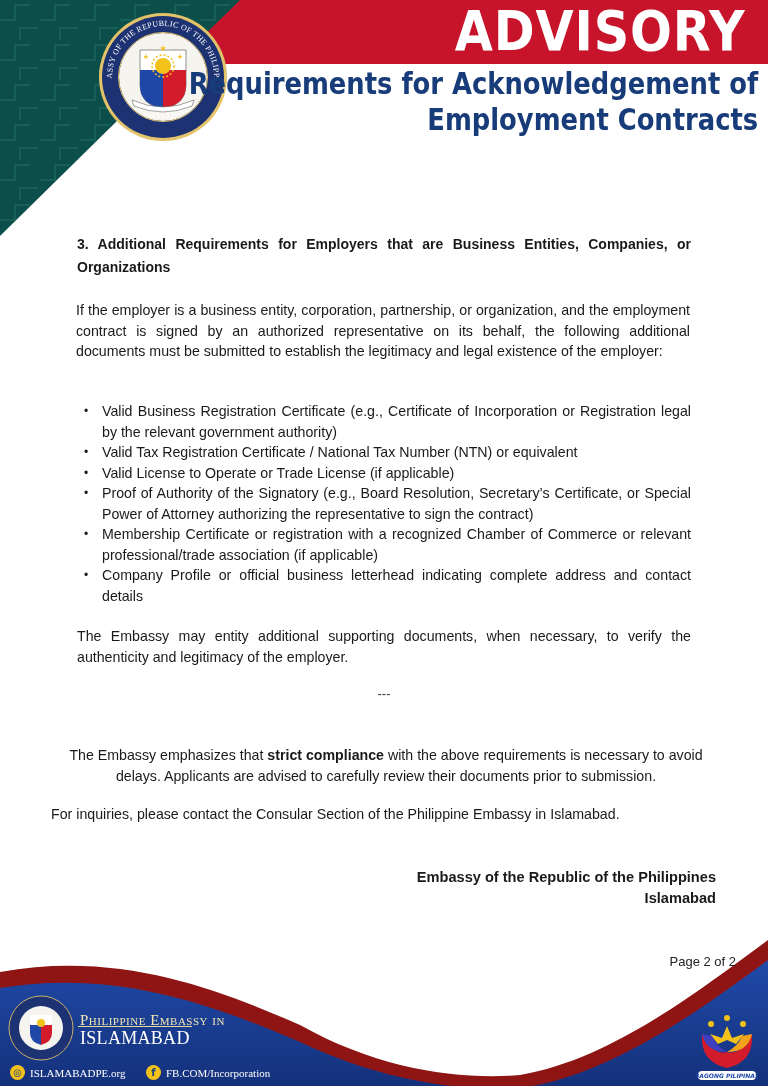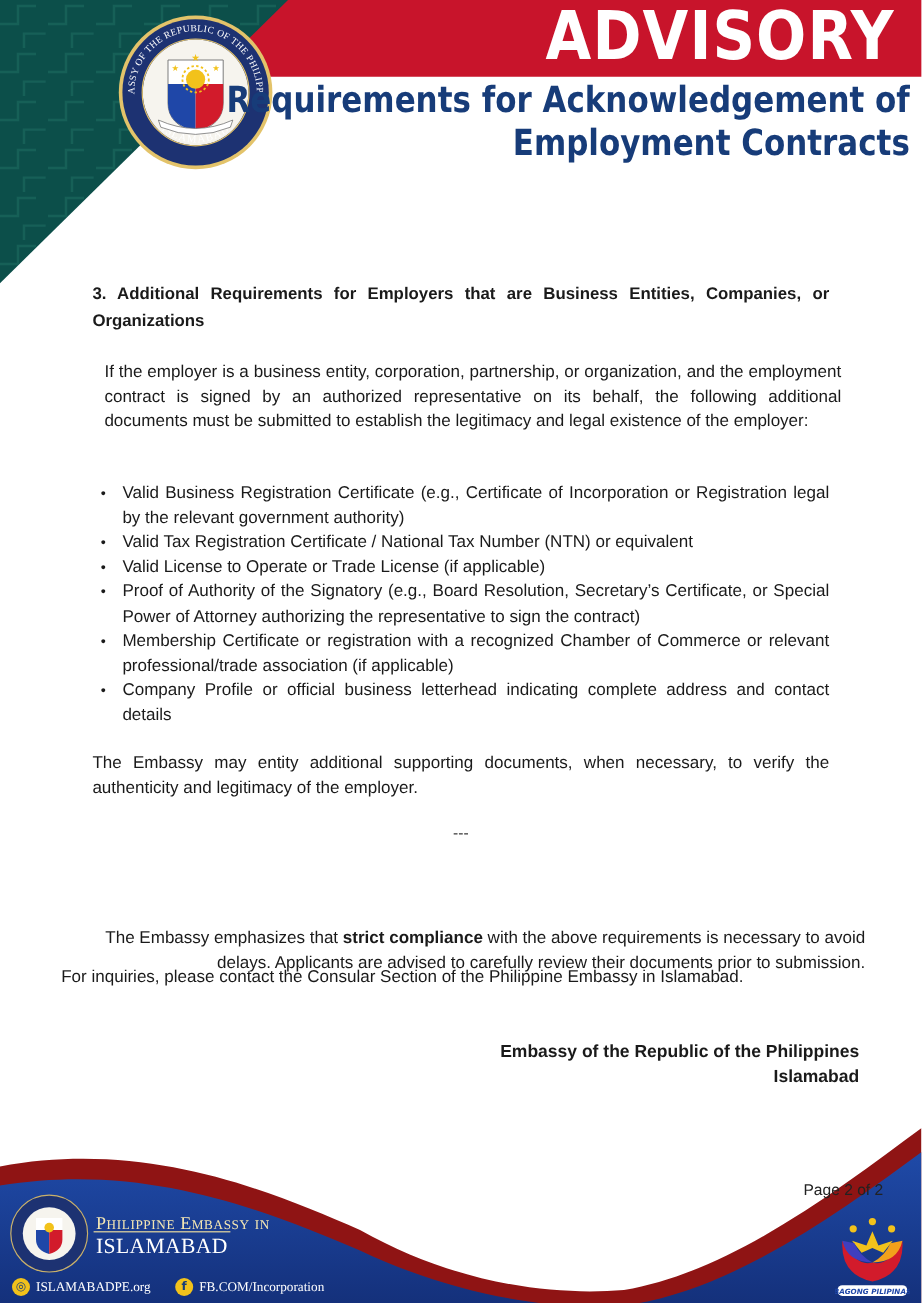--- a/index.html
+++ b/index.html
@@ -27,45 +27,45 @@
     }
     .section-heading {
       position: absolute; left: 77px; top: 233px; width: 614px;
       font-weight: bold; font-size: 14px; line-height: 23px;
       text-align: justify; text-align-last: left;
     }
     .para {
       position: absolute; font-size: 14.2px; line-height: 20.5px;
       text-align: justify;
     }
-    .intro { left: 87px; top: 300px; width: 614px; }
+    .intro { left: 76px; top: 300px; width: 614px; }
     .req-list {
       position: absolute; left: 77px; top: 401px; width: 614px;
       margin: 0; padding: 0 0 0 25px; box-sizing: border-box;
       font-size: 14.2px; line-height: 20.5px; text-align: justify;
       list-style: none;
     }
     .req-list li { position: relative; }
     .req-list li .bullet {
       position: absolute; left: -18px; top: 0; font-size: 12px;
     }
     .closing { left: 77px; top: 626px; width: 614px; }
     .separator {
       position: absolute; left: 0; width: 768px; top: 686px; text-align: center;
       font-size: 13px; color: #333;
     }
-    .emphasis { left: 51px; top: 772px; width: 670px; text-align: right; }
+    .emphasis { left: 51px; top: 745px; width: 670px; text-align: center; }
     .inquiries { left: 51px; top: 804px; width: 670px; text-align: left; }
     .signature {
       position: absolute; right: 52px; top: 867px; text-align: right;
       font-weight: bold; font-size: 14.6px; line-height: 21px;
     }
     .page-num {
       position: absolute; right: 32px; top: 954px;
-      font-size: 13px; color: #222; margin-top: 30px;
+      font-size: 13px; color: #222;
     }
     .footer-bg { position: absolute; left: 0; top: 930px; width: 768px; height: 156px; }
     .footer-seal { position: absolute; left: 8px; top: 995px; width: 66px; height: 66px; }
     .footer-org-top {
       position: absolute; left: 80px; top: 1012px;
       font-family: "Liberation Serif", serif; font-size: 15px; color: #f3e6b3;
       letter-spacing: 0.5px; font-variant: small-caps;
     }
     .footer-rule { position: absolute; left: 78px; top: 1026px; width: 114px; height: 1px; background: #e8d9a0; }
     .footer-org-main {

